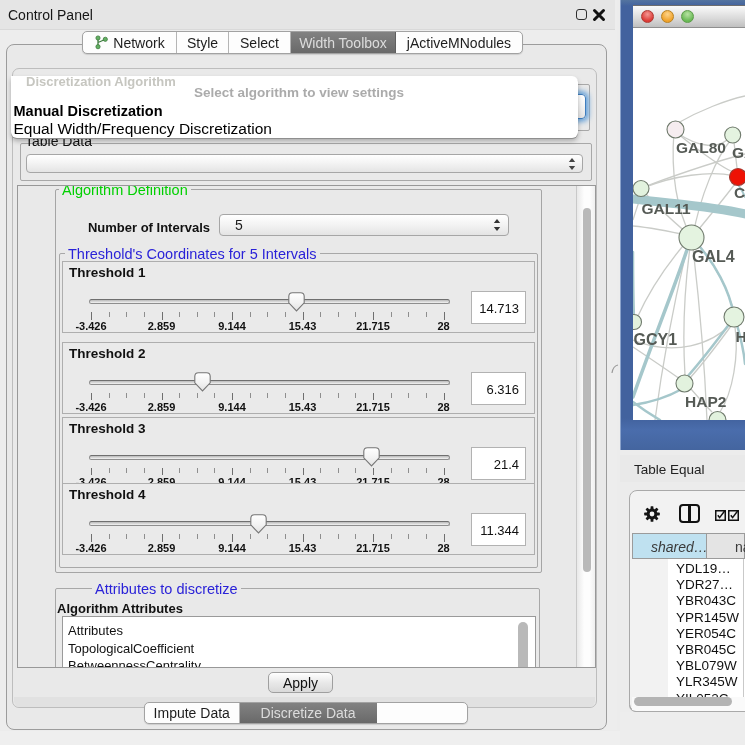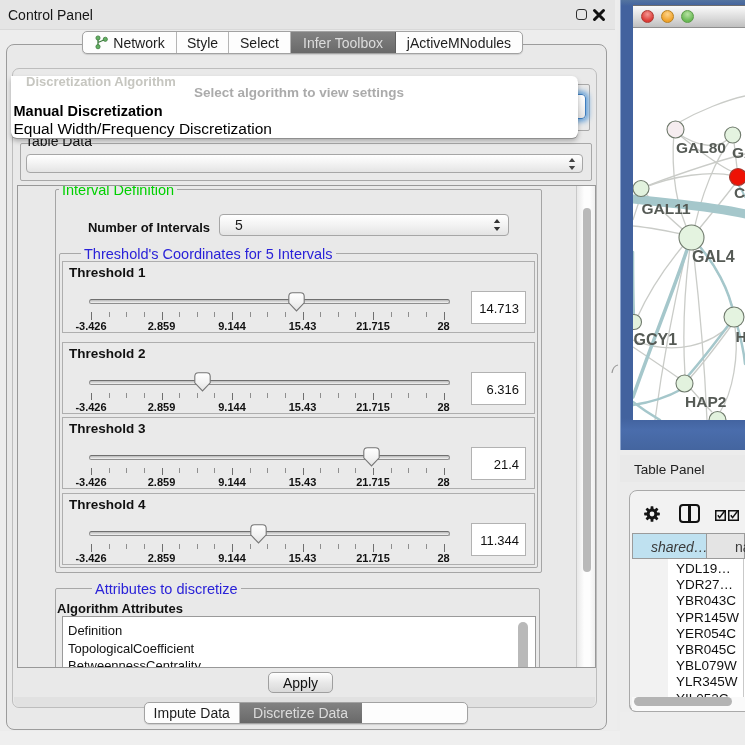--- a/index.html
+++ b/index.html
@@ -26,21 +26,21 @@
   text-align:right; padding:9px 6px 0 0; }
 .thumb { position:absolute; top:29.5px; width:17px; height:20px; margin-left:-8.5px; }
 .seg { position:absolute; height:23px; border:1px solid #a2a2a2; border-radius:5px;
   background:#fdfdfd; display:flex; overflow:hidden;
   box-shadow:0 1px 1px rgba(0,0,0,0.12); }
 .seg > div { display:flex; align-items:center; justify-content:center;
   font-size:14px; color:#1d1d1d; border-right:1px solid #b5b5b5; }
 .seg > div:last-child { border-right:none; }
 .seg > div.sel { background:linear-gradient(#828282,#696969); color:#dcdcdc; border-right-color:#5f5f5f; }
 .titled { position:absolute; border:1px solid #a8a8a8; border-radius:2px; }
-.titled > .cap { position:absolute; top:-8px; left:21px; font-size:14.5px;
+.titled > .cap { position:absolute; top:-8px; left:5px; font-size:14.5px;
   background:#e9e9e9; padding:0 3px; line-height:16px; white-space:nowrap; }
 </style></head>
 <body>
 
 <div class="abs" style="left:0;top:0;width:617px;height:730px;background:#ededed;"></div>
 <div class="abs" style="left:0;top:0;width:615px;height:30px;background:#e5e5e5;border-bottom:1px solid #d9d9d9;"></div>
 <div class="abs t14" style="left:8px;top:7px;color:#161616;">Control Panel</div>
 <div class="abs" style="left:576px;top:9px;width:11px;height:11px;border:1.6px solid #2e2e2e;border-radius:3px;"></div>
 <svg class="abs" style="left:592px;top:8px;" width="14" height="14" viewBox="0 0 14 14">
 <path d="M2.5 2.5 L11.5 11.5 M11.5 2.5 L2.5 11.5" stroke="#111" stroke-width="3" stroke-linecap="round"></path>
@@ -50,36 +50,36 @@
 <div class="abs" style="left:14px;top:697px;width:581px;height:10px;background:#e1e1e1;border-radius:0 0 6px 6px;"></div>
 <div class="seg" style="left:82px;top:31px;width:441px;">
 <div style="width:94px;"><svg width="15" height="15" viewBox="0 0 15 15" style="margin-right:4px;">
 <path d="M4 3.5 L4 11.5 M4 7.5 L11 4.5" stroke="#3d7a3d" stroke-width="1.3" fill="none"></path>
 <circle cx="4" cy="3" r="2.1" fill="#63b063" stroke="#3d7a3d" stroke-width="0.8"></circle>
 <circle cx="4" cy="11.7" r="2.1" fill="#63b063" stroke="#3d7a3d" stroke-width="0.8"></circle>
 <circle cx="11.3" cy="4.3" r="2.1" fill="#63b063" stroke="#3d7a3d" stroke-width="0.8"></circle>
 </svg>Network</div>
 <div style="width:52px;">Style</div>
 <div style="width:62px;">Select</div>
-<div style="width:105px;" class="sel">Infer Toolbox</div>
+<div style="width:105px;" class="sel">Width Toolbox</div>
 <div style="width:126px;">jActiveMNodules</div>
 </div>
 <div class="titled" style="left:20px;top:84px;width:570px;height:47px;"></div>
 <div class="abs combo" style="left:27px;top:94px;width:559px;height:25px;box-shadow:0 0 5px 3px #6ea6da;border-color:#3f7dbd;"></div>
 <div class="titled" style="left:20px;top:143px;width:572px;height:38px;"></div>
 <div class="abs t14" style="left:25px;top:133px;color:#111;">Table Data</div>
 <div class="abs combo" style="left:26px;top:154px;width:557px;height:19px;">
 <svg class="carets" style="right:6px;" viewBox="0 0 8 12" width="8" height="12">
 <path d="M4 0 L7.2 4 L0.8 4 Z" fill="#444"></path>
       <path d="M4 12 L7.2 8 L0.8 8 Z" fill="#444"></path>
     </svg>
 </div>
 <div class="abs" style="left:17px;top:185px;width:579px;height:483px;border:1px solid #989898;background:#e9e9e9;overflow:hidden;">
 <div class="titled" style="left:37px;top:3px;width:487px;height:384px;border-color:#a5a5a5;">
-      <div class="cap" style="left:3px;color:#00d000;">Interval Definition</div>
+      <div class="cap" style="left:3px;color:#00d000;">Algorithm Definition</div>
     </div>
 <div class="abs" style="left:42px;top:34px;width:150px;height:14px;font-size:13px;font-weight:bold;color:#111;text-align:right;">Number of Intervals</div>
 <div class="abs combo" style="left:201px;top:28px;width:290px;height:22px;">
 <div class="abs" style="left:15px;top:2px;font-size:14px;color:#1c1c1c;">5</div>
 <svg class="carets" style="right:7px;" viewBox="0 0 8 12" width="8" height="12">
 <path d="M4 0 L7.2 4 L0.8 4 Z" fill="#333"></path>
         <path d="M4 12 L7.2 8 L0.8 8 Z" fill="#333"></path>
       </svg>
 </div>
 <div class="titled" style="left:41px;top:67px;width:479px;height:315px;">
@@ -153,21 +153,21 @@
           <linearGradient id="tg2" x1="0" y1="0" x2="0" y2="1">
 <stop offset="0" stop-color="#ffffff"></stop>
             <stop offset="0.55" stop-color="#f2f2f2"></stop>
             <stop offset="1" stop-color="#e2e2e2"></stop>
           </linearGradient>
         </defs>
 <path d="M0.8 4.5 Q0.8 0.8 4.5 0.8 L12.5 0.8 Q16.2 0.8 16.2 4.5 L16.2 10.8 L8.5 19 L0.8 10.8 Z" fill="url(#tg2)" stroke="#767676" stroke-width="1.1"></path>
       </svg>
 <div class="vfield">21.4</div>
 </div>
-<div class="tbox" style="top:307px;padding-left:6px;">
+<div class="tbox" style="top:297px;padding-left:6px;">
 <div class="tlabel">Threshold 4</div>
 <div class="track"></div>
 <div class="ticks-min"></div>
       <div class="ticks-maj"></div>
 <div class="tick-lbls">
         <span style="left:28.0px;">-3.426</span>
         <span style="left:98.5px;">2.859</span>
         <span style="left:169.0px;">9.144</span>
         <span style="left:239.5px;">15.43</span>
         <span style="left:310.0px;">21.715</span>
@@ -183,34 +183,34 @@
         </defs>
 <path d="M0.8 4.5 Q0.8 0.8 4.5 0.8 L12.5 0.8 Q16.2 0.8 16.2 4.5 L16.2 10.8 L8.5 19 L0.8 10.8 Z" fill="url(#tg3)" stroke="#767676" stroke-width="1.1"></path>
       </svg>
 <div class="vfield">11.344</div>
 </div>
 <div class="titled" style="left:37px;top:402px;width:485px;height:120px;">
       <div class="cap" style="left:9px;color:#2a22d8;margin-left:27px;">Attributes to discretize</div>
     </div>
 <div class="abs" style="left:39px;top:415px;width:300px;height:14px;font-size:13px;font-weight:bold;color:#111;">Algorithm Attributes</div>
 <div class="abs" style="left:44px;top:430px;width:474px;height:80px;border:1px solid #9a9a9a;background:#fff;">
-<div class="abs" style="left:5px;top:6px;font-size:13px;color:#111;">Definition</div>
+<div class="abs" style="left:5px;top:6px;font-size:13px;color:#111;">Attributes</div>
 <div class="abs" style="left:5px;top:23.5px;font-size:13px;color:#111;">TopologicalCoefficient</div>
 <div class="abs" style="left:5px;top:41px;font-size:13px;color:#111;">BetweennessCentrality</div>
 <div class="abs" style="left:455px;top:5px;width:10px;height:70px;background:#b9b9b9;border-radius:5px 5px 0 0;"></div>
 </div>
 </div>
 <div class="abs" style="left:576px;top:186px;width:19px;height:481px;background:linear-gradient(to right,#e9e9e9,#fdfdfd 40%,#fdfdfd 70%,#efefef);border-left:1px solid #c9c9c9;"></div>
 <div class="abs" style="left:583px;top:208px;width:8px;height:364px;background:#b9b9b9;border-radius:4px;"></div>
 <div class="abs" style="left:268px;top:672px;width:65px;height:21px;border:1px solid #9f9f9f;border-radius:5px;
 background:linear-gradient(#ffffff,#e9e9e9 50%,#d9d9d9);display:flex;align-items:center;justify-content:center;
 font-size:14px;color:#111;">Apply</div>
 <div class="seg" style="left:144px;top:702px;width:324px;height:21.5px;">
 <div style="width:94.5px;">Impute Data</div>
-<div style="width:122px;" class="sel">Discretize Data</div>
+<div style="width:137px;" class="sel">Discretize Data</div>
 </div>
 <div class="abs" style="left:10.5px;top:76px;width:567.5px;height:62px;background:#fff;
 border-radius:0 6px 6px 6px;box-shadow:0 1px 0 #8f8f8f, 0 3px 5px rgba(0,0,0,0.28);"></div>
 <div class="abs" style="left:26px;top:73.5px;font-size:13px;font-weight:bold;color:#c6c6c0;">Discretization Algorithm</div>
 <div class="abs" style="left:14px;top:85px;width:570px;text-align:center;font-size:13.5px;font-weight:bold;color:#ababab;">Select algorithm to view settings</div>
 <div class="abs" style="left:13.5px;top:102.5px;font-size:14.5px;font-weight:bold;color:#000;">Manual Discretization</div>
 <div class="abs" style="left:13.5px;top:120px;font-size:15.5px;color:#000;">Equal Width/Frequency Discretization</div>
 <div class="abs" style="left:617px;top:0;width:3px;height:745px;background:#ececec;"></div>
 <svg class="abs" style="left:611px;top:363px;" width="9" height="11" viewBox="0 0 9 11">
 <path d="M1 10 Q2 3 7 2" stroke="#9a9a9a" stroke-width="1.2" fill="none"></path>
@@ -279,21 +279,21 @@
 <text x="732" y="157.5">GA</text>
 <text x="734" y="198">CY</text>
 <text x="641.5" y="214">GAL11</text>
 <text x="692" y="262" font-size="16px">GAL4</text>
 <text x="633.5" y="345" font-size="16px">GCY1</text>
 <text x="735.5" y="342">HI</text>
 <text x="685" y="407">HAP2</text>
 </g>
 </svg></div>
 <div class="abs" style="left:620px;top:455px;width:125px;height:27px;background:#e9e9e9;"></div>
-<div class="abs" style="left:634px;top:461.5px;font-size:13.5px;color:#222;">Table Panel</div>
+<div class="abs" style="left:634px;top:461.5px;font-size:13.5px;color:#222;">Table Equal</div>
 <div class="abs" style="left:629px;top:490px;width:120px;height:222px;border:1px solid #a9a9a9;border-radius:8px 0 0 8px;background:#f2f2f2;"></div>
 <svg class="abs" style="left:644px;top:506px;" width="16" height="16" viewBox="0 0 16 16">
 <g fill="#151515">
       <circle cx="8" cy="8" r="5.4"></circle>
 <g>
         <rect x="6.6" y="0.2" width="2.8" height="4" rx="0.6"></rect>
         <rect x="6.6" y="11.8" width="2.8" height="4" rx="0.6"></rect>
       </g>
 <g transform="rotate(45 8 8)">
         <rect x="6.6" y="0.2" width="2.8" height="4" rx="0.6"></rect>

